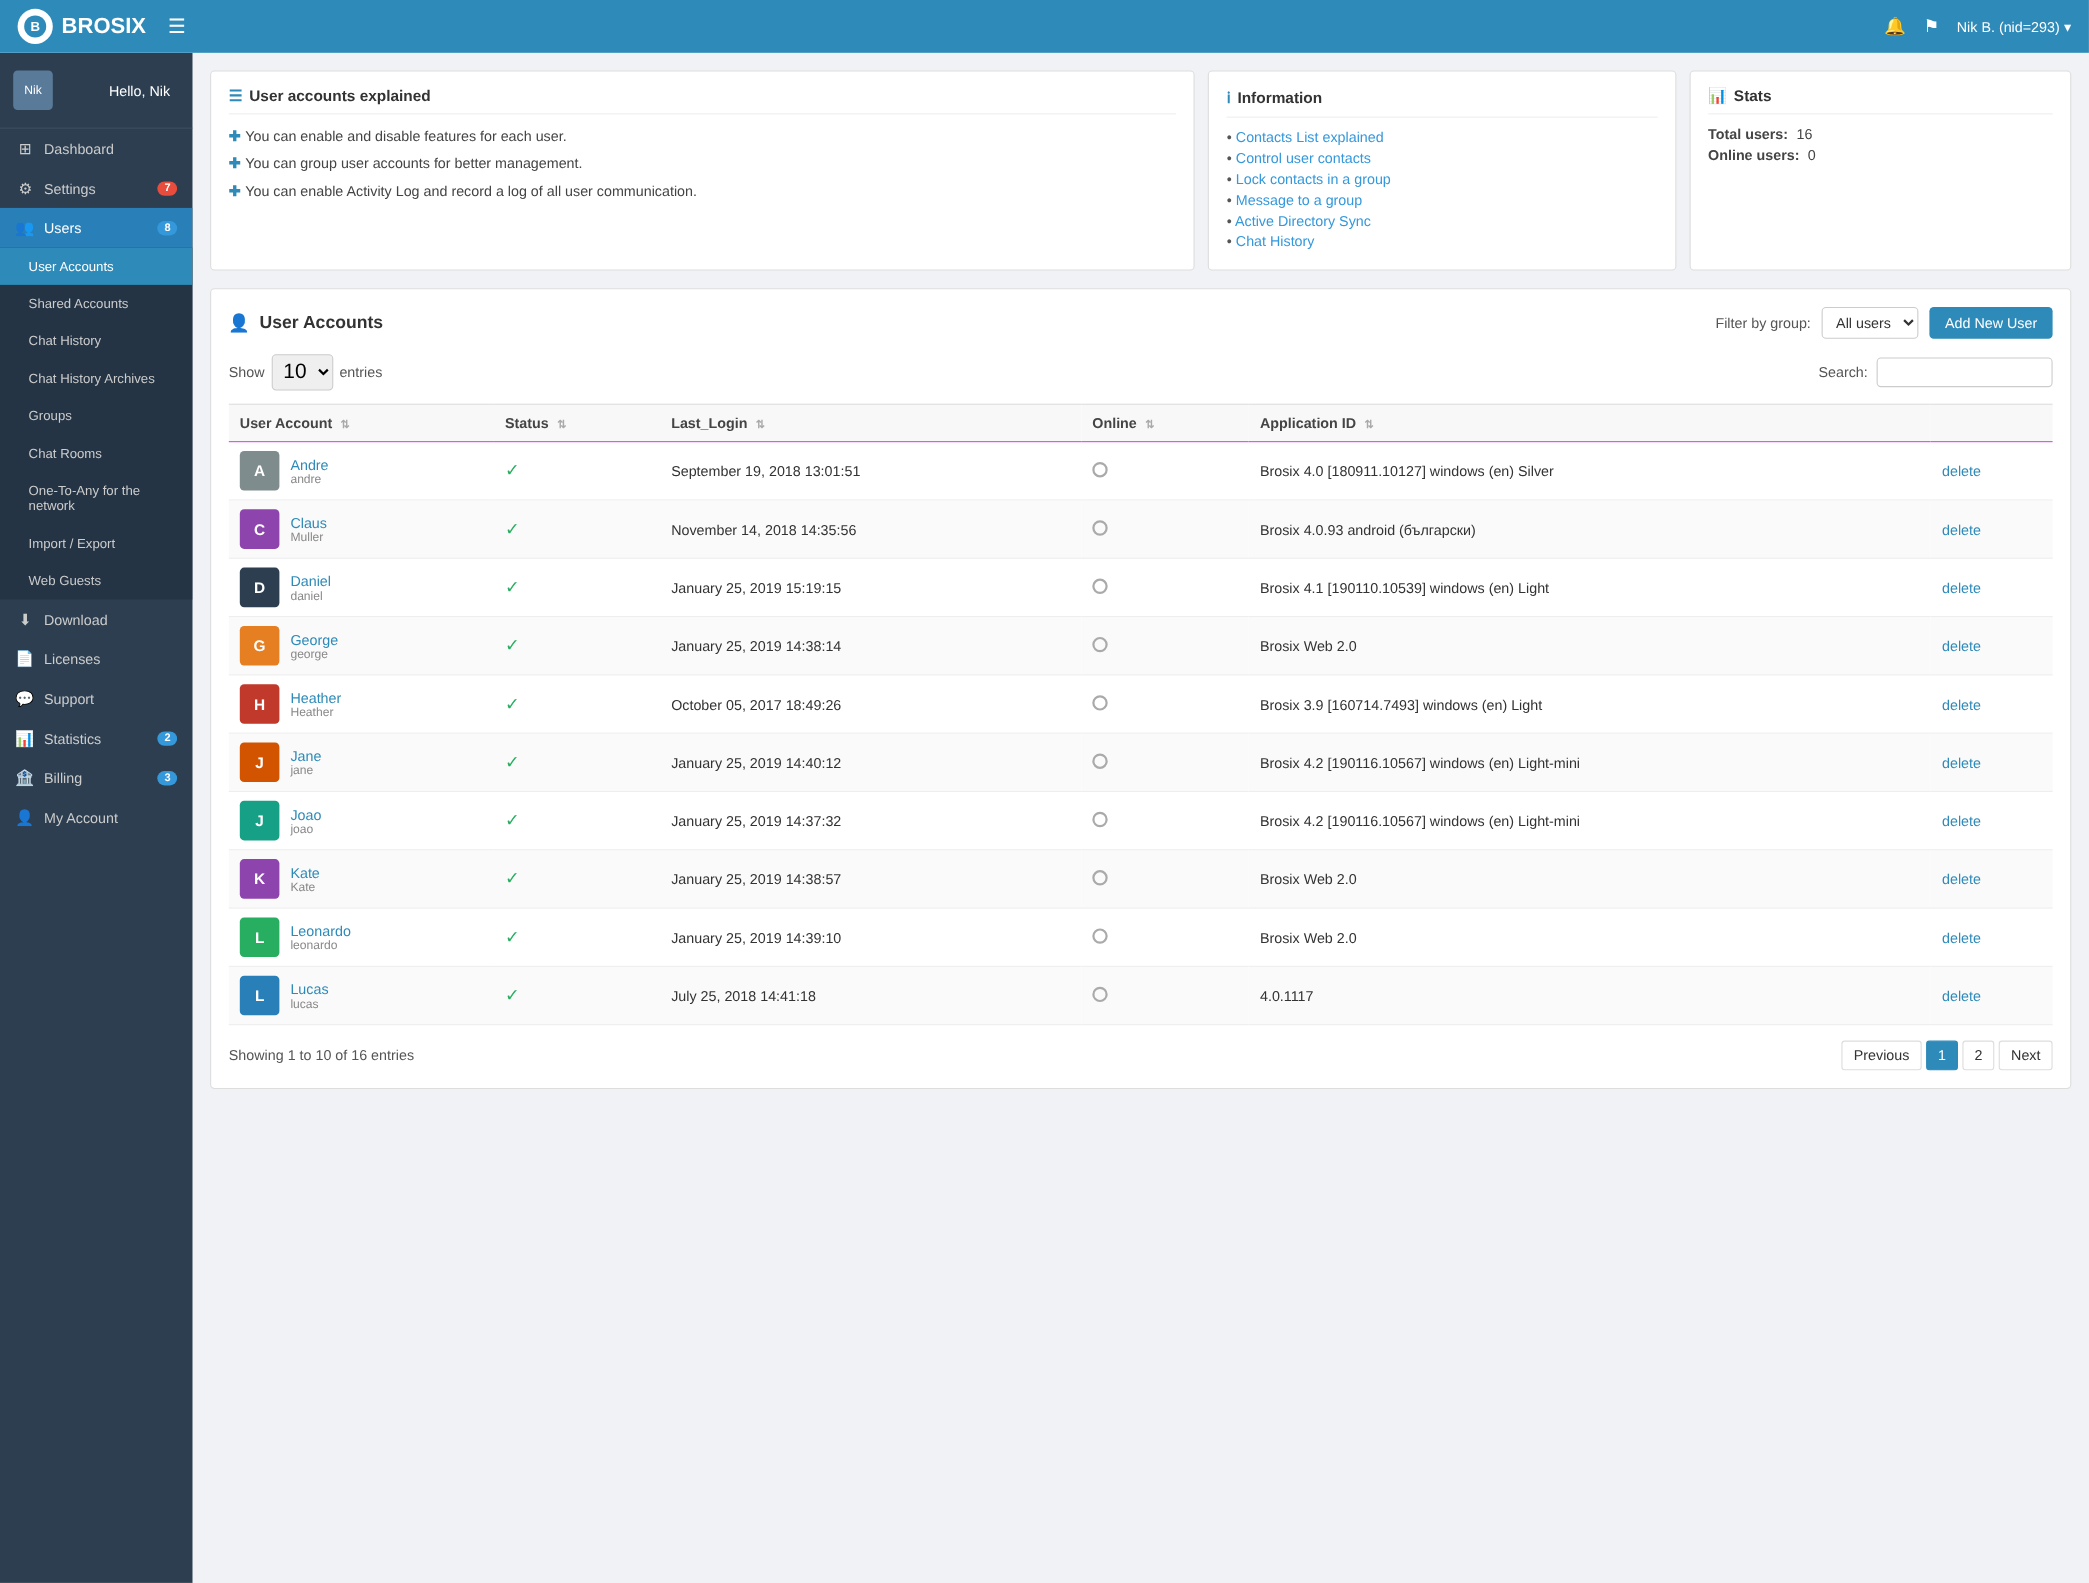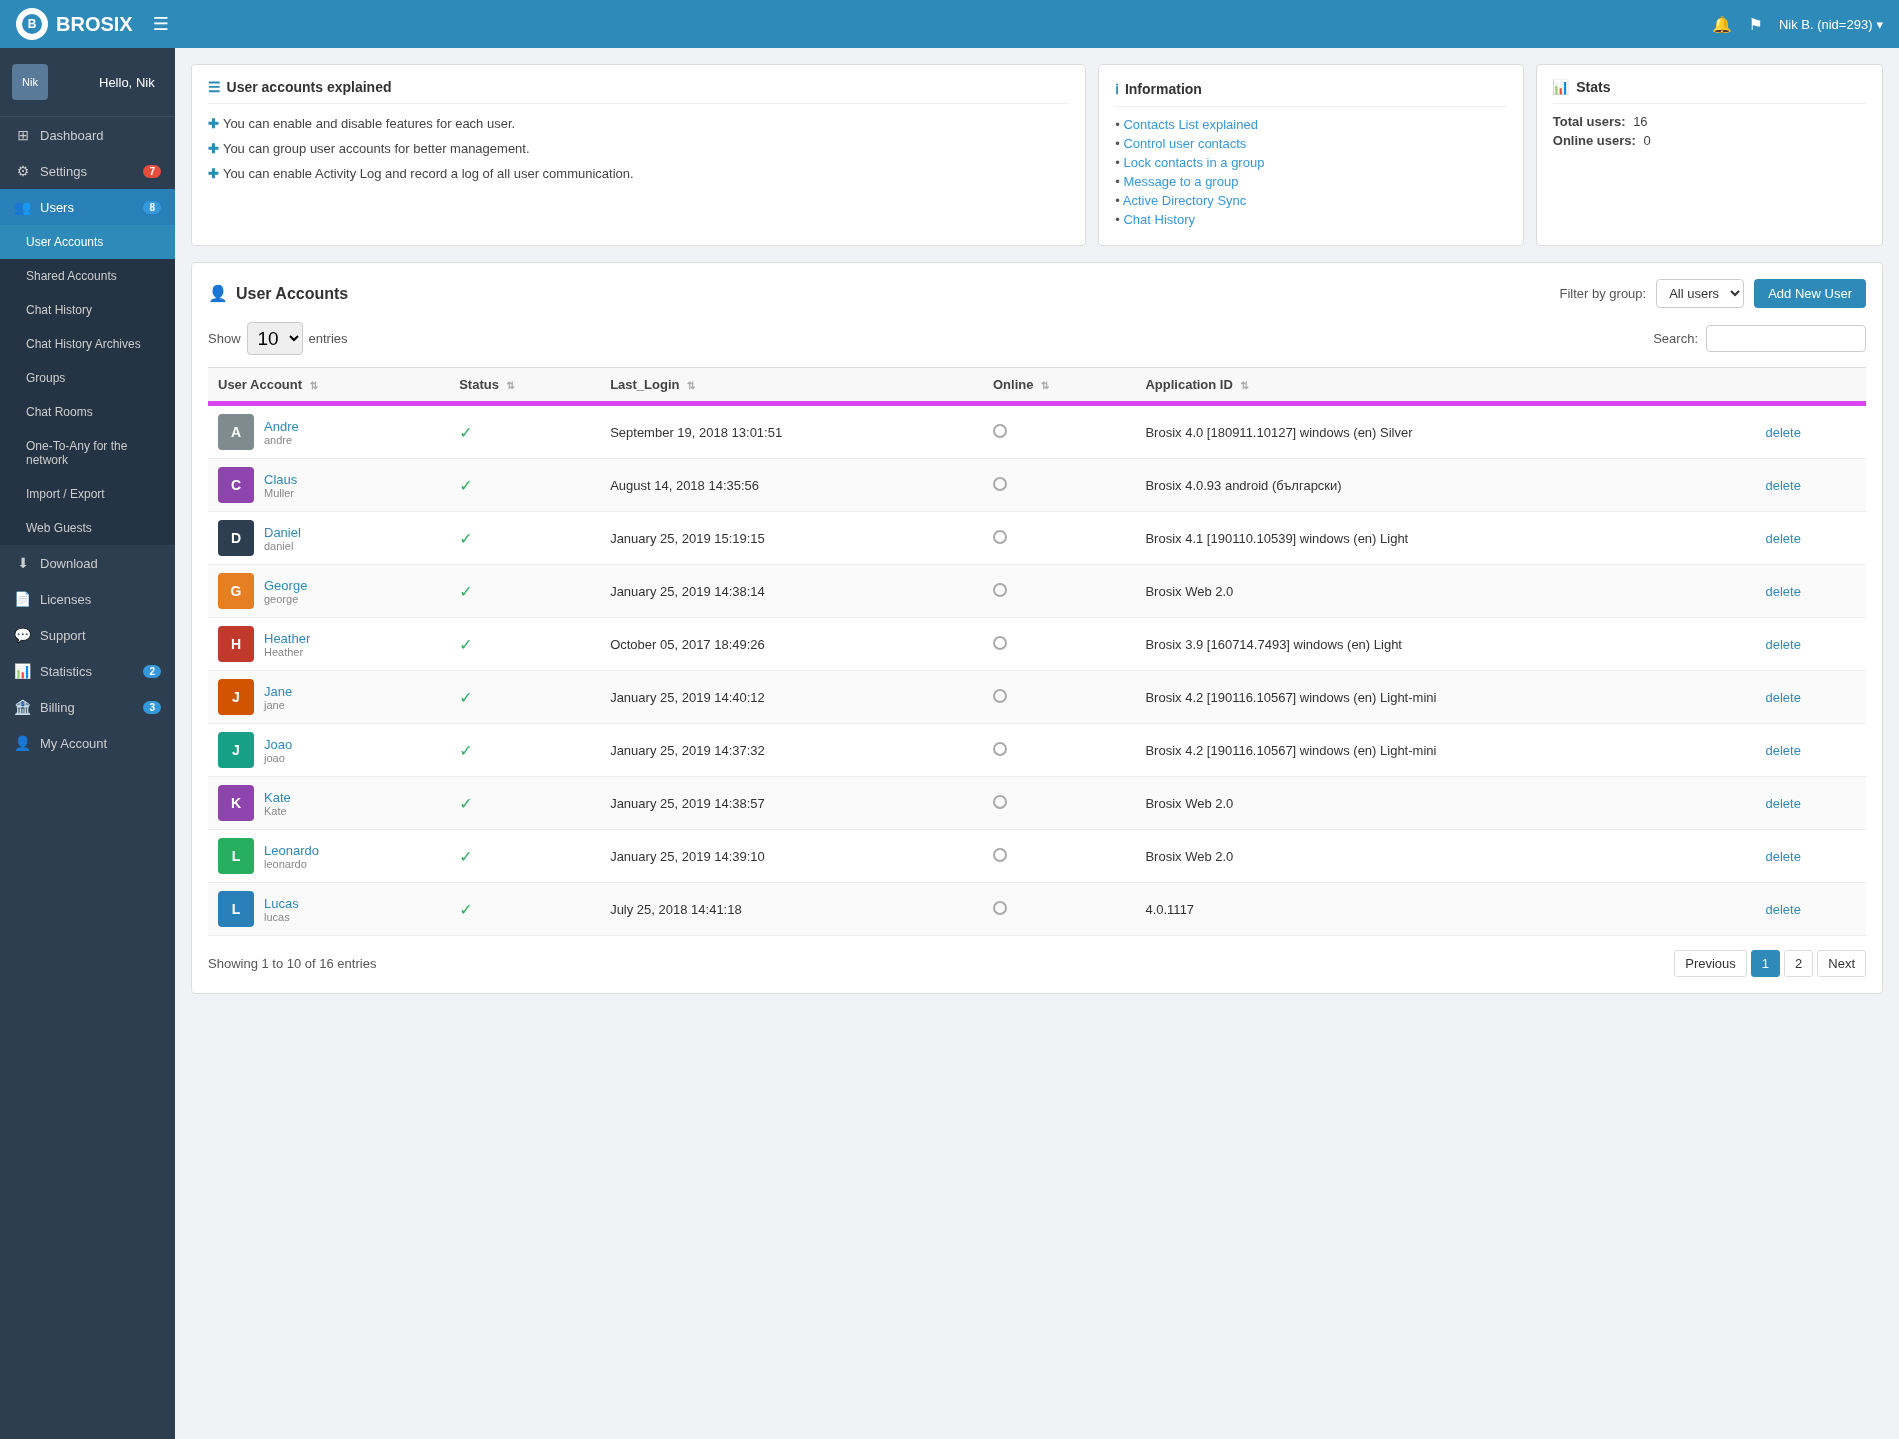--- a/index.html
+++ b/index.html
@@ -232,21 +232,21 @@
     }
 
     
     table {
       width: 100%;
       border-collapse: collapse;
     }
     thead th {
       background: #f8f8f8;
       border-top: 1px solid #ddd;
-      border-bottom: 5px solid #d946ef;
+      border-bottom: 1px solid #d946ef;
       padding: 9px 10px;
       text-align: left;
       font-size: 13px;
       color: #444;
       font-weight: 600;
       white-space: nowrap;
     }
     thead th .sort-icon { color: #aaa; margin-left: 4px; font-size: 10px; }
     tbody tr { border-bottom: 1px solid #eee; }
     tbody tr:nth-child(even) { background: #fafafa; }
@@ -524,21 +524,21 @@
               <td>
                 <div class="user-cell">
                   <div class="user-avatar" style="background: rgb(142, 68, 173);">C</div>
                   <div>
                     <span class="user-name">Claus</span>
                     <span class="user-login">Muller</span>
                   </div>
                 </div>
               </td>
               <td><span class="status-check">✓</span></td>
-              <td>August 14, 2018 14:35:56</td>
+              <td>November 14, 2018 14:35:56</td>
               <td><span class="online-circle"></span></td>
               <td>Brosix 4.0.93 android (български)</td>
               <td><a class="delete-link" href="#">delete</a></td>
             </tr>
             <tr>
               <td>
                 <div class="user-cell">
                   <div class="user-avatar" style="background: rgb(44, 62, 80);">D</div>
                   <div>
                     <span class="user-name">Daniel</span>

